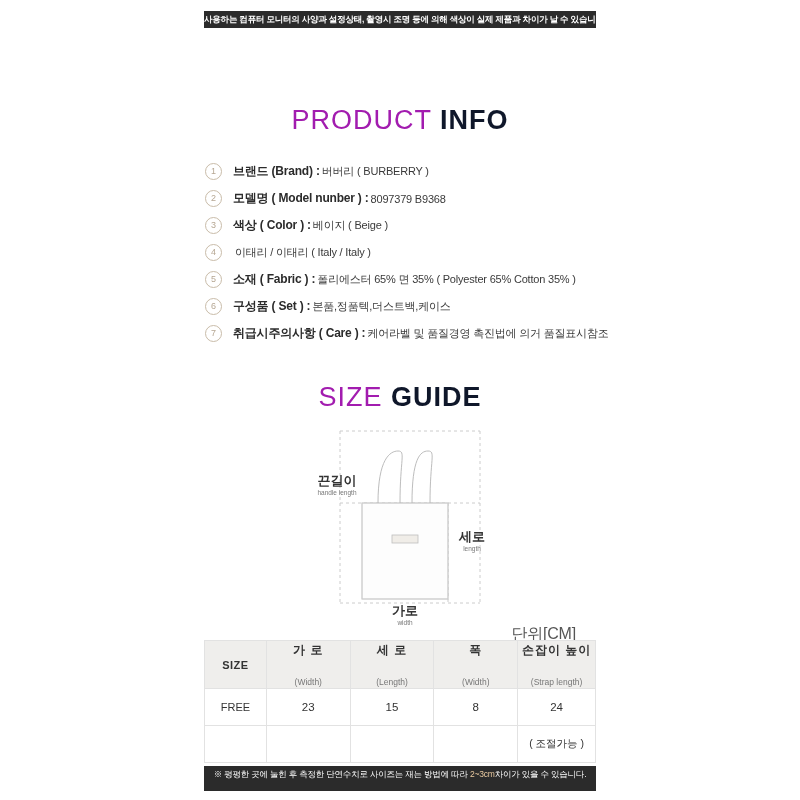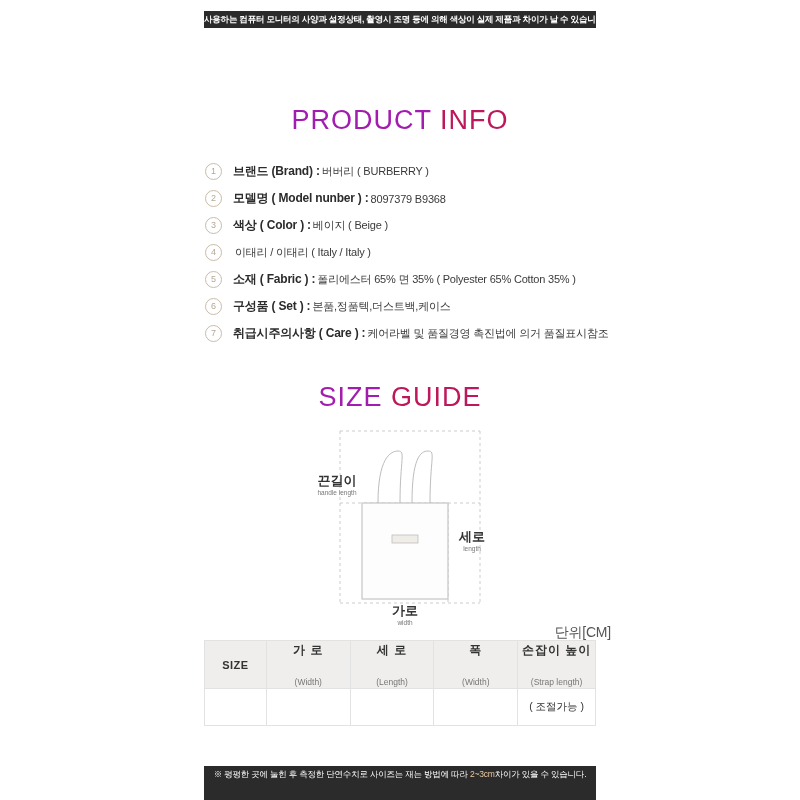--- a/index.html
+++ b/index.html
@@ -37,21 +37,21 @@
   }
   .heading {
     display: inline-block;
     position: relative;
     font-size: 27px;
     letter-spacing: 1px;
     color: #2f2f2f;
     padding: 0 6px;
   }
   .heading .light { font-weight: 400; color: #a21caf; }
-  .heading .bold { font-weight: normal; color: #be185d; }
+  .heading .bold { font-weight: bold; color: #0f172a; }
   .heading .bar-left, .heading .bar-right {
     position: absolute;
     top: 50%;
     width: 42px; height: 11px;
     background: #d8cfc0;
     transform: translateY(-50%);
     z-index: -1;
   }
   .heading .bar-left { left: -34px; }
   .heading .bar-right { right: -34px; }
@@ -104,22 +104,22 @@
     text-align: center;
     line-height: 1.2;
     color: #555;
   }
   .dim-kr { font-size: 13px; font-weight: bold; color: #333; display:block; }
   .dim-en { font-size: 6.5px; color: #777; display:block; }
 
   
   .unit {
     position: absolute;
-    right: 189px; top: 624px;
-    font-size: 14px;
+    right: 224px; top: 624px;
+    font-size: 16px;
     color: #555;
     letter-spacing: -0.2px;
   }
 
   
   table.size-table {
     position: absolute;
     left: 204px; top: 640px;
     width: 392px;
     border-collapse: collapse;
@@ -159,21 +159,21 @@
   }
   table.size-table tbody tr.note-row td {
     height: 37px;
     font-size: 10.5px;
   }
 
   
   .notice-bottom {
     position: absolute;
     left: 204px; top: 766px;
-    width: 392px; height: 34px;
+    width: 392px; height: 25px;
     background: #2b2b2b;
     color: #ffffff;
     font-size: 8.5px;
     line-height: 17px;
     text-align: center;
     letter-spacing: -0.2px;
     white-space: nowrap;
   }
   .notice-bottom .hl { color: #e8c9a0; }
 </style>
@@ -295,20 +295,27 @@
           <span>폭</span>
           <span class="sub">(Width)</span>
         </th>
         <th style="width:78px;">
           <span>손잡이 높이</span>
           <span class="sub">(Strap length)</span>
         </th>
       </tr>
     </thead>
     <tbody>
+      <tr>
+        <td class="rowlabel">FREE</td>
+        <td>23</td>
+        <td>15</td>
+        <td>8</td>
+        <td>24</td>
+      </tr>
       <tr class="note-row">
         <td class="rowlabel"></td>
         <td></td>
         <td></td>
         <td></td>
         <td>( 조절가능 )</td>
       </tr>
     </tbody>
   </table>
 

